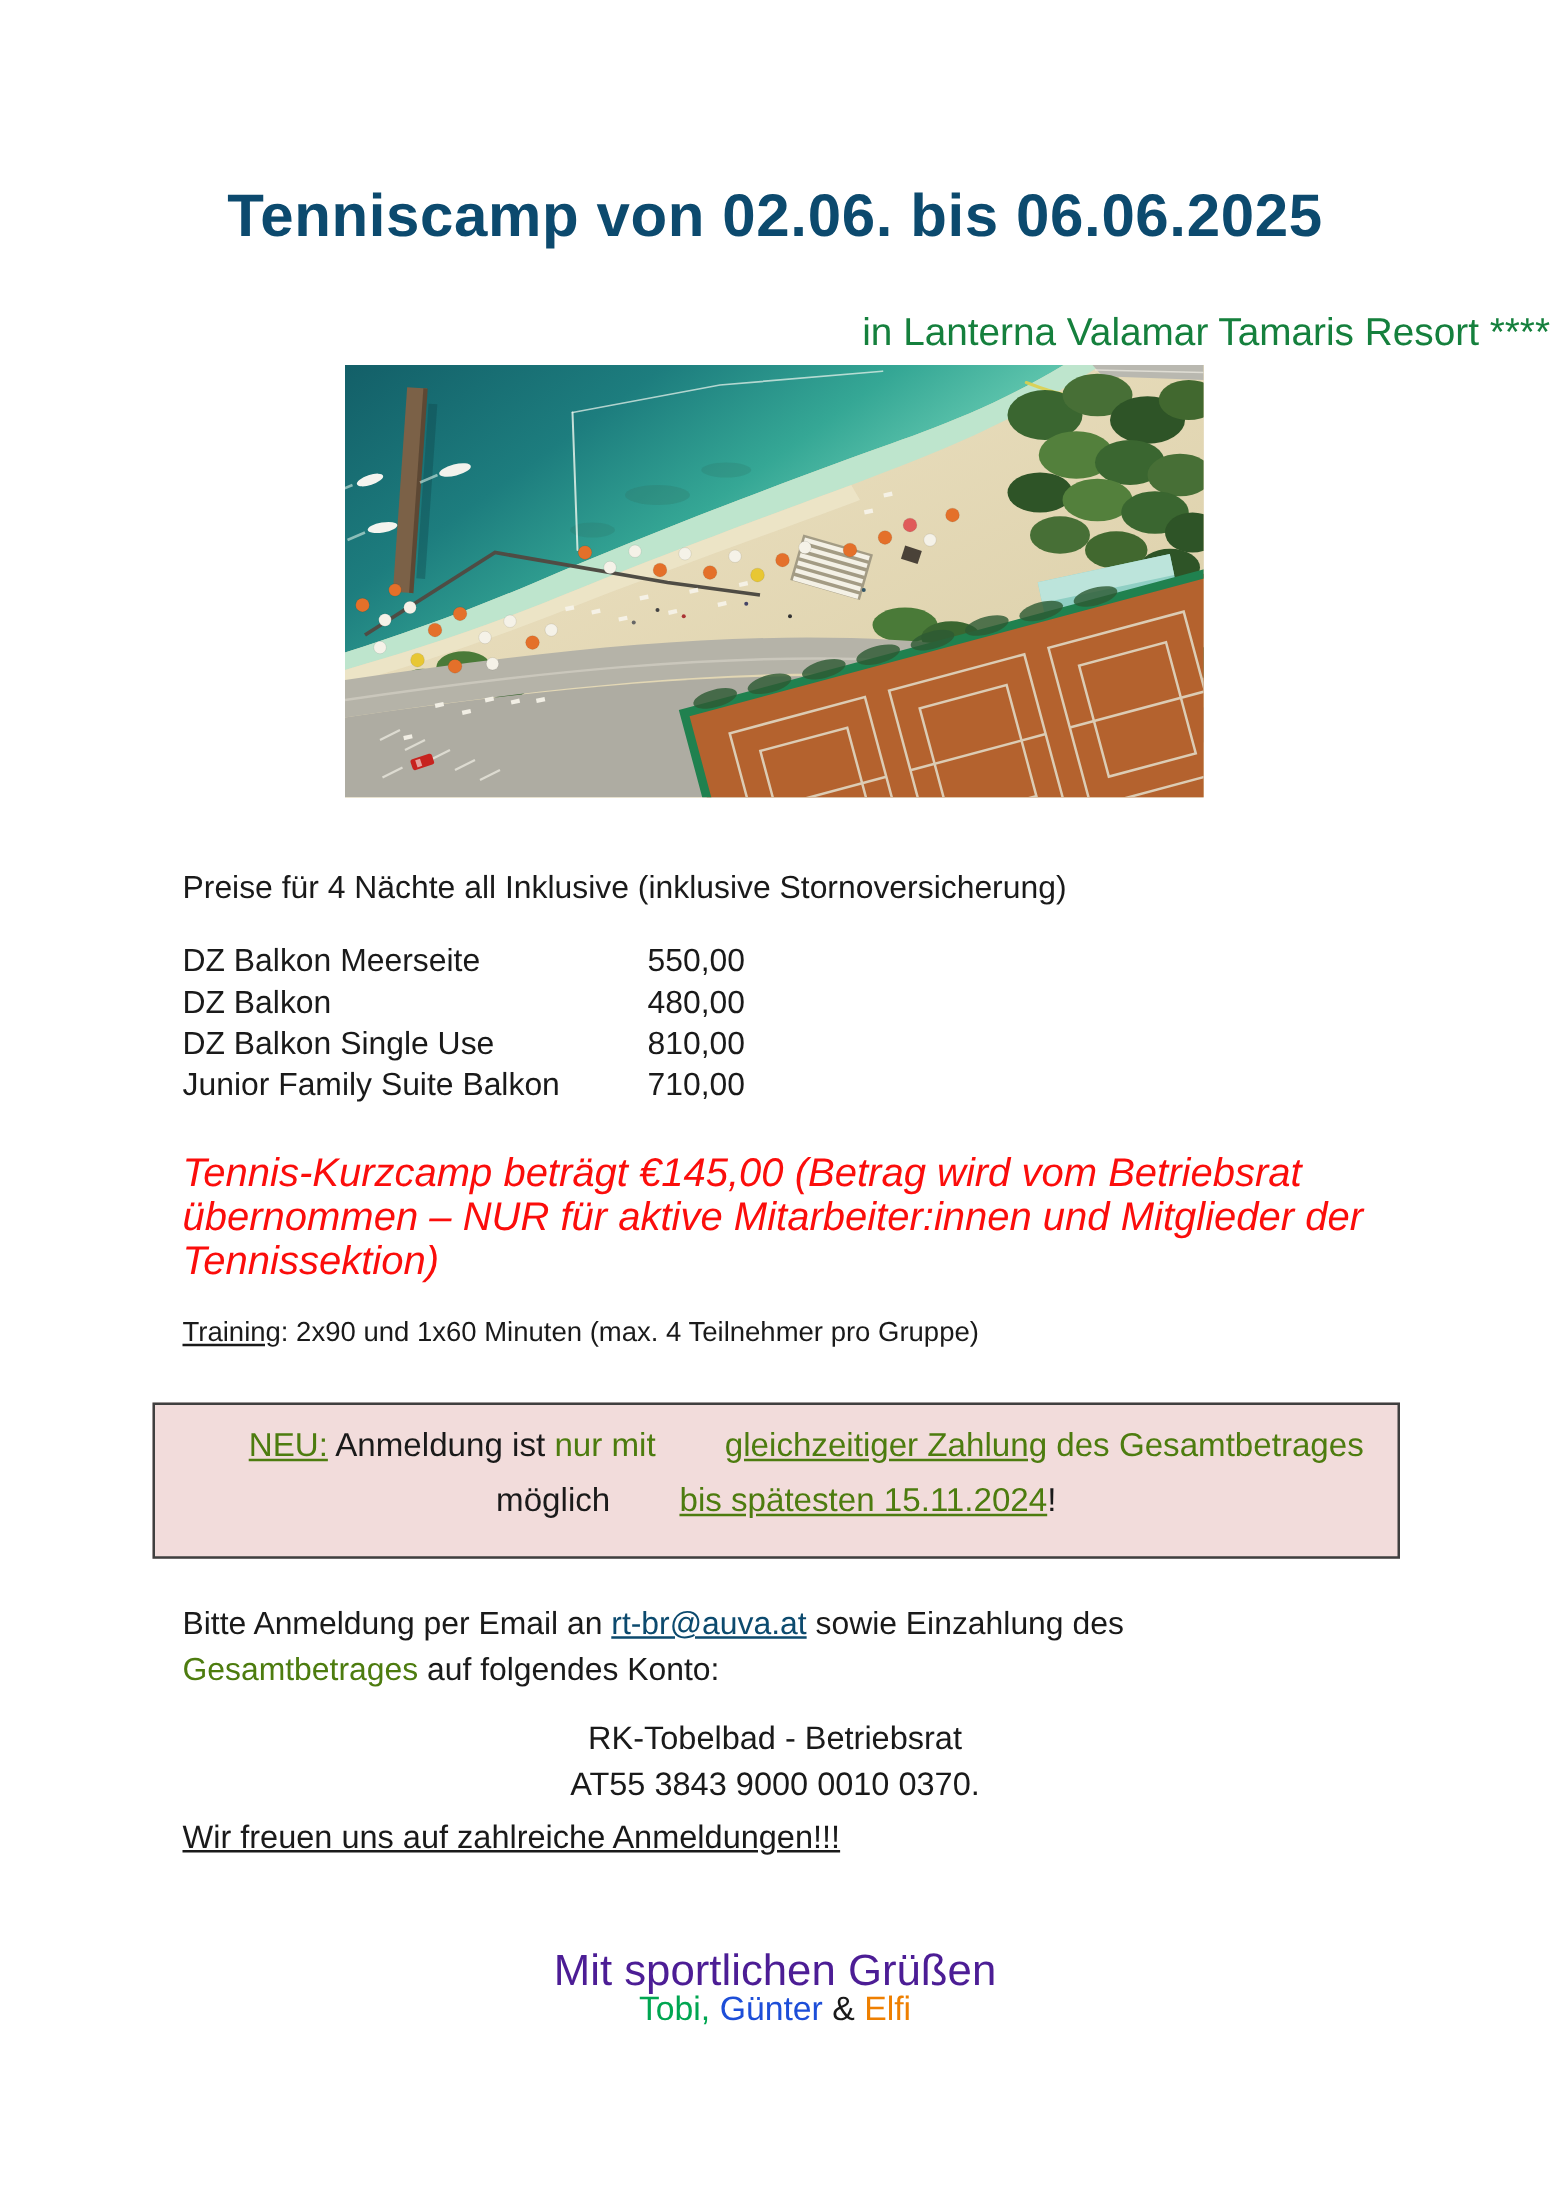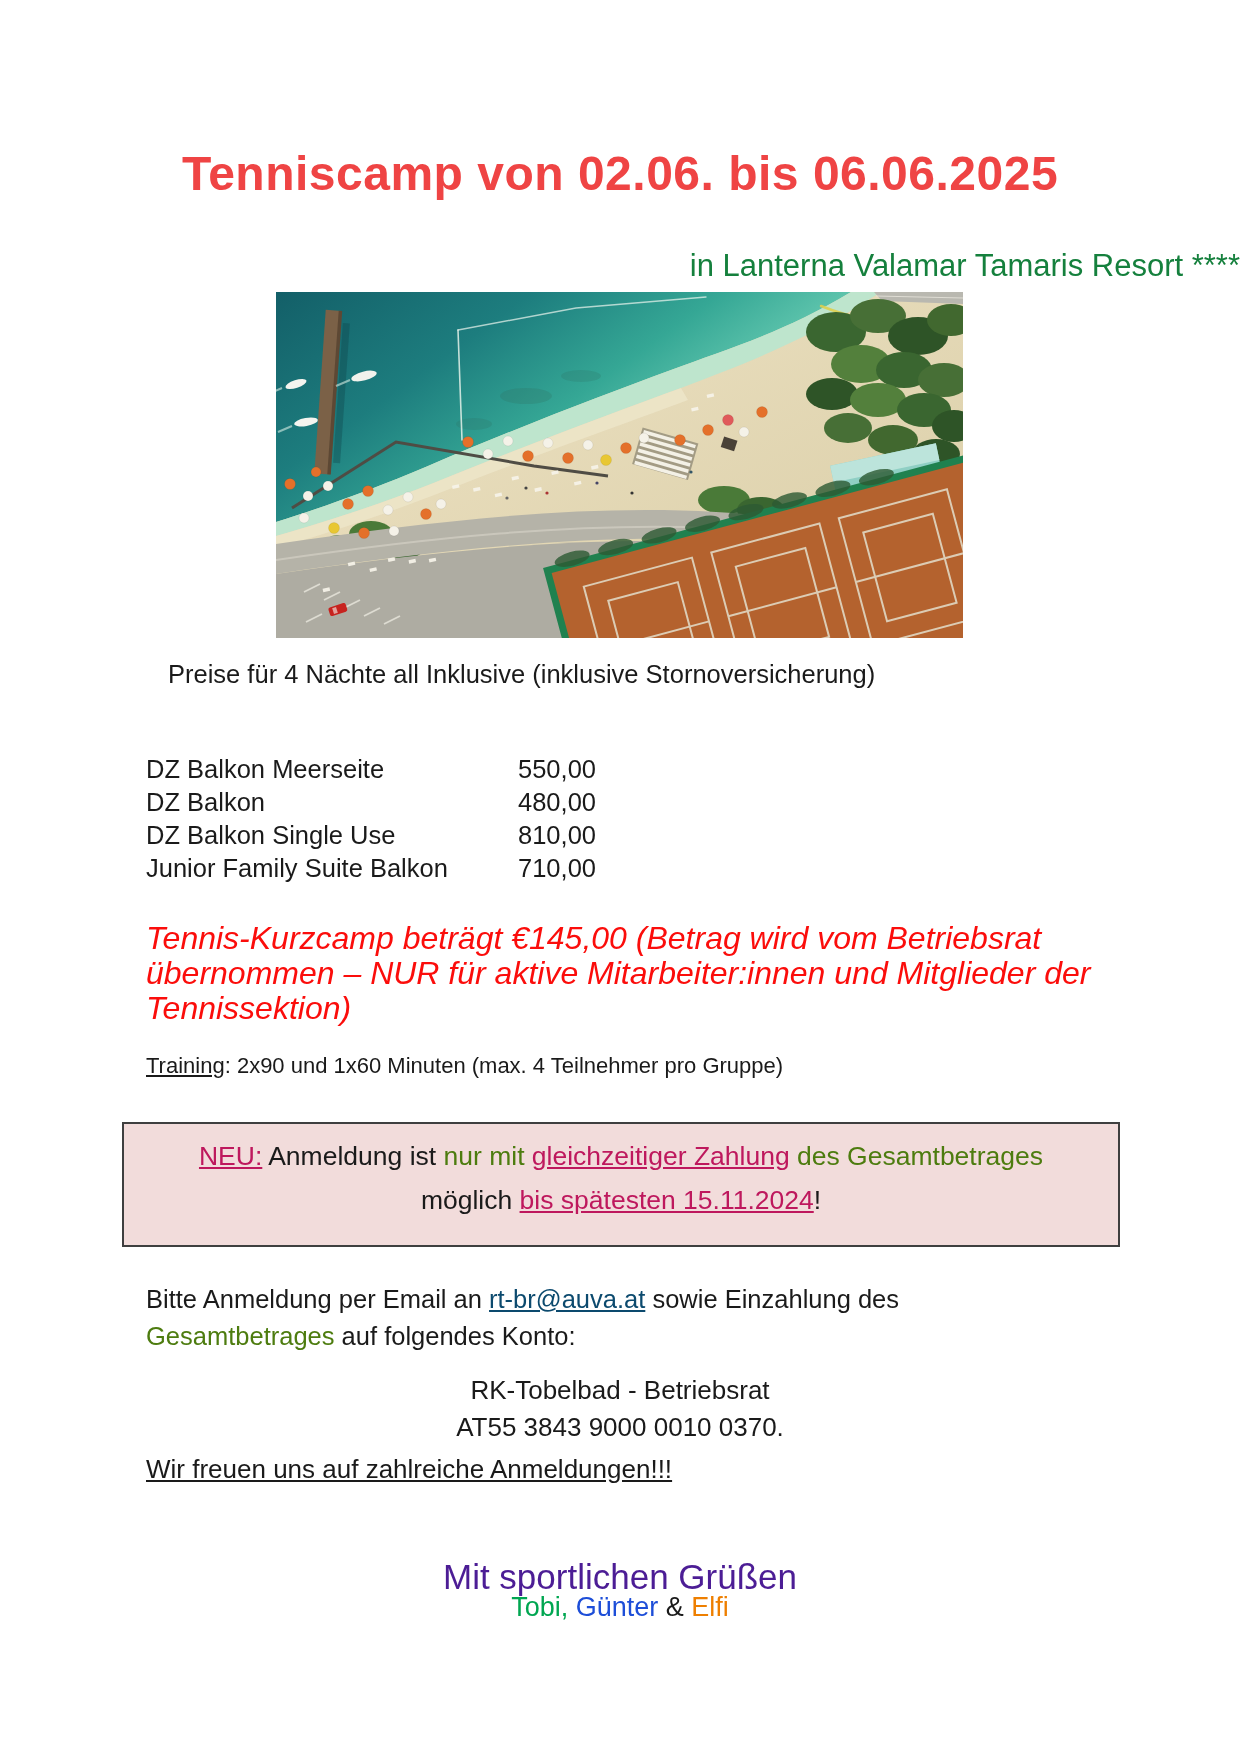--- a/index.html
+++ b/index.html
@@ -2,50 +2,50 @@
 <html><head>
 <meta charset="utf-8">
 <style>
   html,body { margin:0; padding:0; background:#ffffff; }
   .page {
     position:relative; width:1240px; height:1754px; background:#ffffff;
     font-family:"Liberation Sans", sans-serif; color:#1a1a1a; overflow:hidden;
   }
   .title {
     position:absolute; top:146px; left:0; width:100%; text-align:center;
-    font-size:48px; font-weight:bold; color:#ef4444; letter-spacing:0.5px;
+    font-size:48px; font-weight:bold; color:#0c4a6e; letter-spacing:0.5px;
   }
   .subtitle {
     position:absolute; top:248px; left:0; width:100%; text-align:right;
     font-size:31px; color:#15803d;
   }
   .photo {
     position:absolute; left:276px; top:292px; width:687px; height:346px;
     overflow:hidden; background:#e3d8b8;
   }
   .photo svg { display:block; }
   .body-text { font-size:25.5px; line-height:33px; }
-  .preise-heading { position:absolute; left:146px; top:658px; font-size:25.5px;margin-left:22px; }
+  .preise-heading { position:absolute; left:146px; top:694px; font-size:25.5px; }
   .prices { position:absolute; left:146px; top:755px; font-size:25.5px; }
   .price-row { position:relative; height:33px; }
   .price-label { position:absolute; left:0; white-space:nowrap; }
   .price-value { position:absolute; left:372px; white-space:nowrap; }
   .kurzcamp {
     position:absolute; left:146px; top:921px; font-size:32px; line-height:35px;
     font-style:italic; color:#fb0d0b;
   }
   .training { position:absolute; left:146px; top:1053px; font-size:22px; }
   .training .u-black { text-decoration:underline; }
   .notice-box {
     position:absolute; left:122px; top:1122px; width:994px; height:111px;
     background:#f2dcdb; border:2px solid #3f3f3f; box-sizing:content-box;
     font-size:26.5px; line-height:44px; text-align:center; padding-top:10px;
   }
   .red { color:#4d7c0f; }
-  .red-u { color:#be185d; text-decoration:underline; }
+  .red-u { color:#4d7c0f; text-decoration:underline;margin-left:48px; }
   .contact { position:absolute; left:146px; top:1281px; font-size:25.5px; line-height:37px; }
   .link { color:#0c4a6e; text-decoration:underline; cursor:pointer; }
   .bank { position:absolute; left:0; top:1372px; width:100%; text-align:center;
           font-size:26px; line-height:37px; }
   .cta { position:absolute; left:146px; top:1454px; font-size:26px;text-decoration:underline; }
   .greeting { position:absolute; left:0; top:1557px; width:100%; text-align:center;
               font-size:35px; color:#4c1d95; }
   .names { position:absolute; left:0; top:1592px; width:100%; text-align:center;
            font-size:27px; }
 </style>

